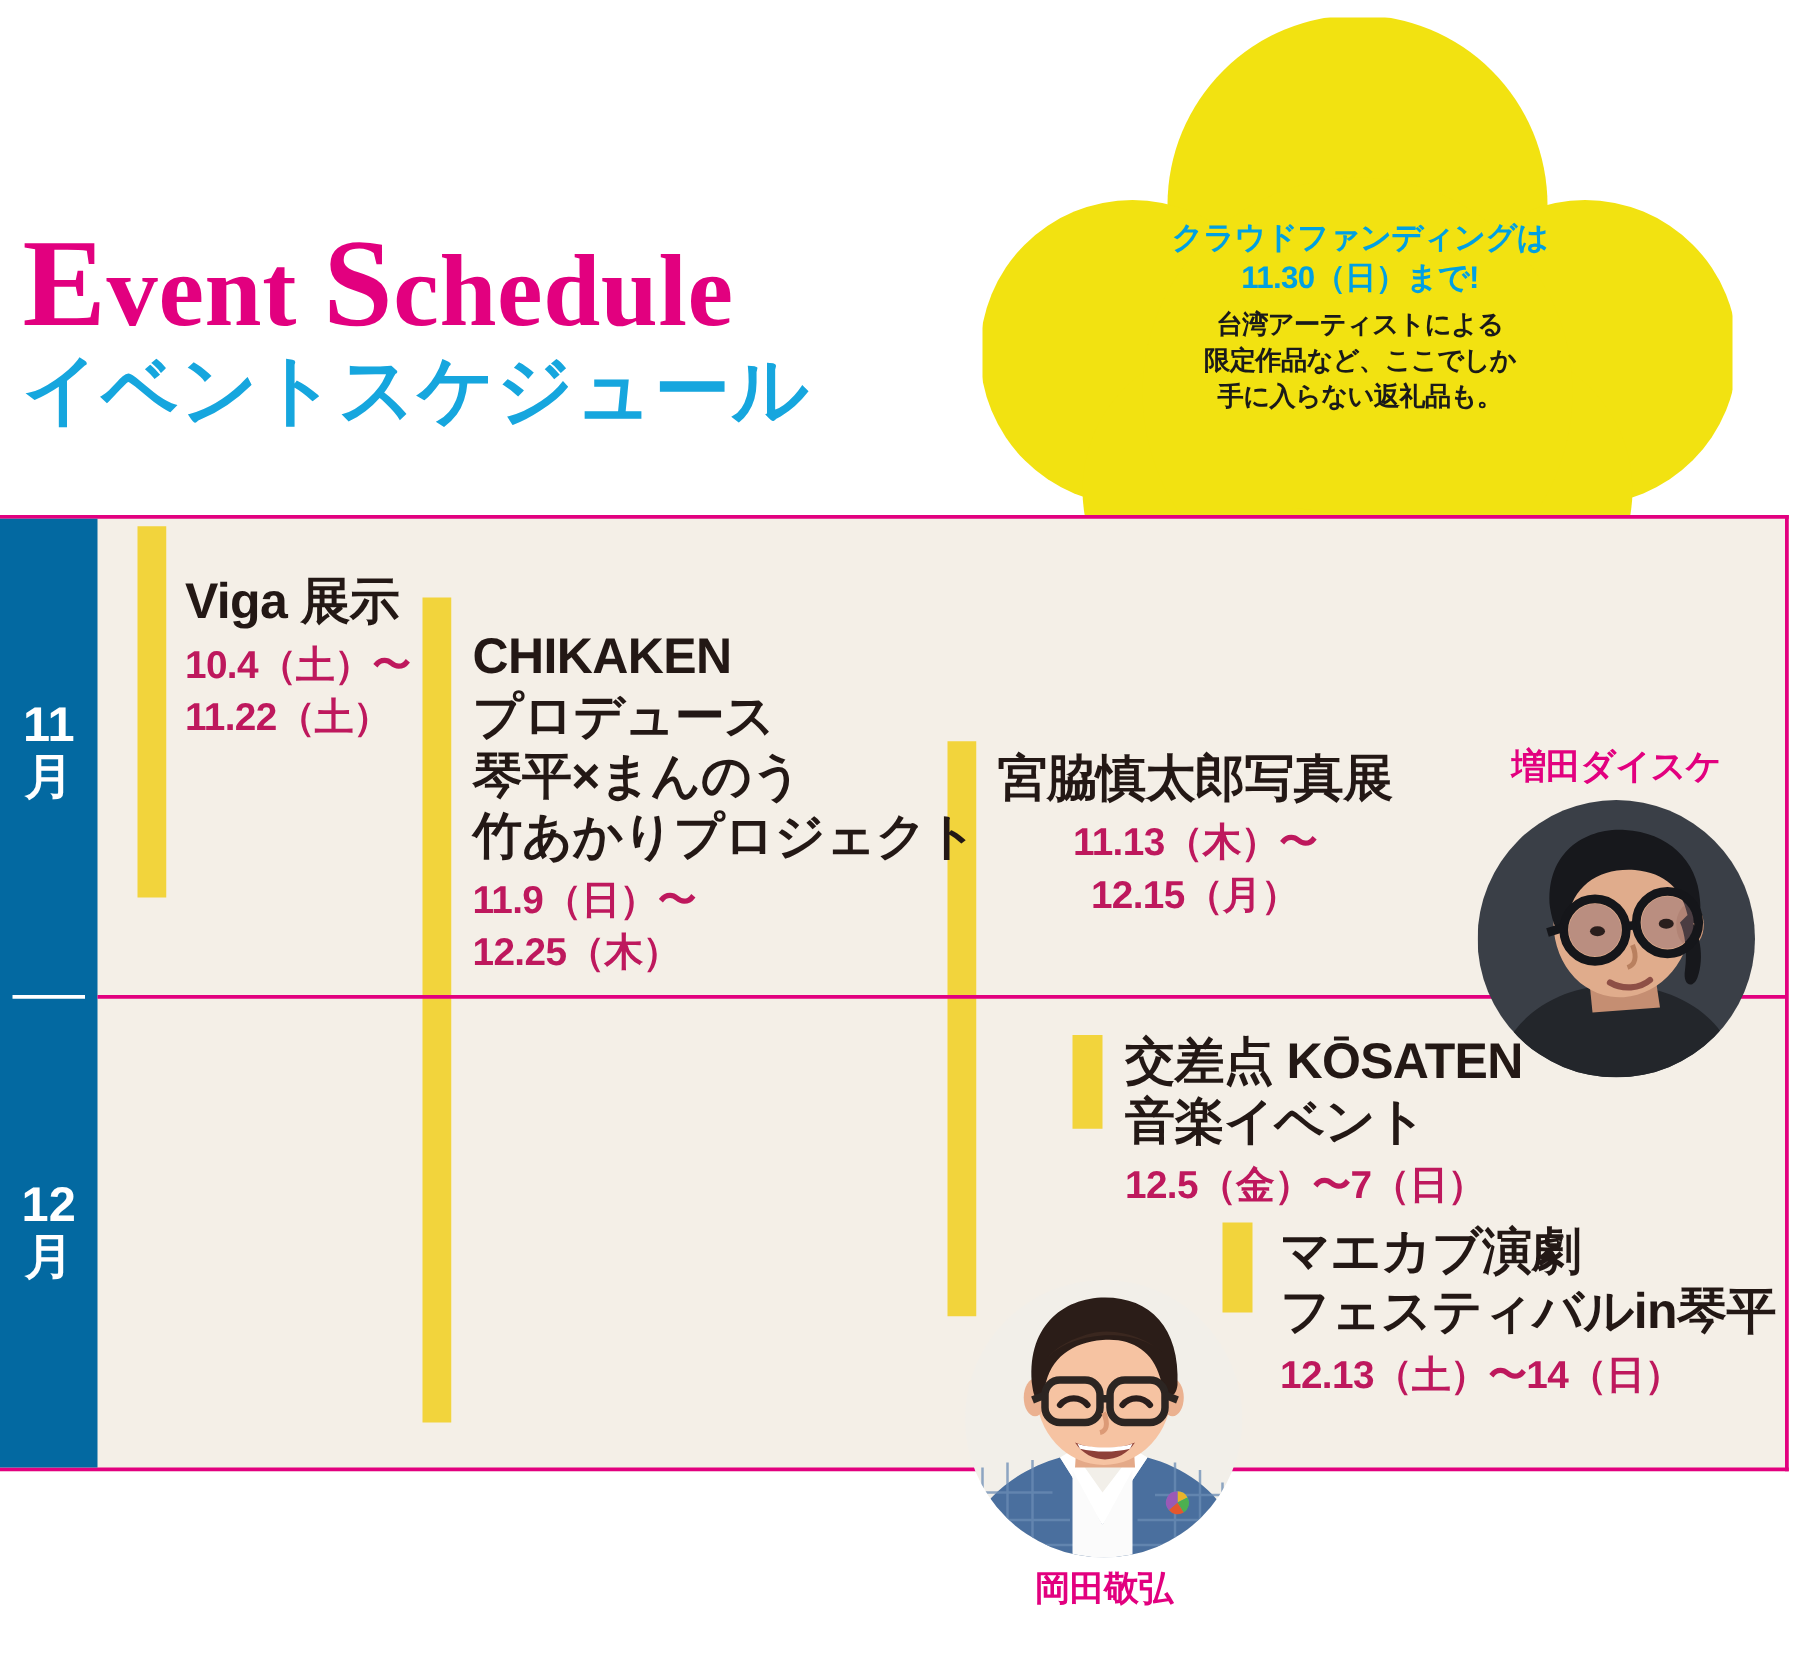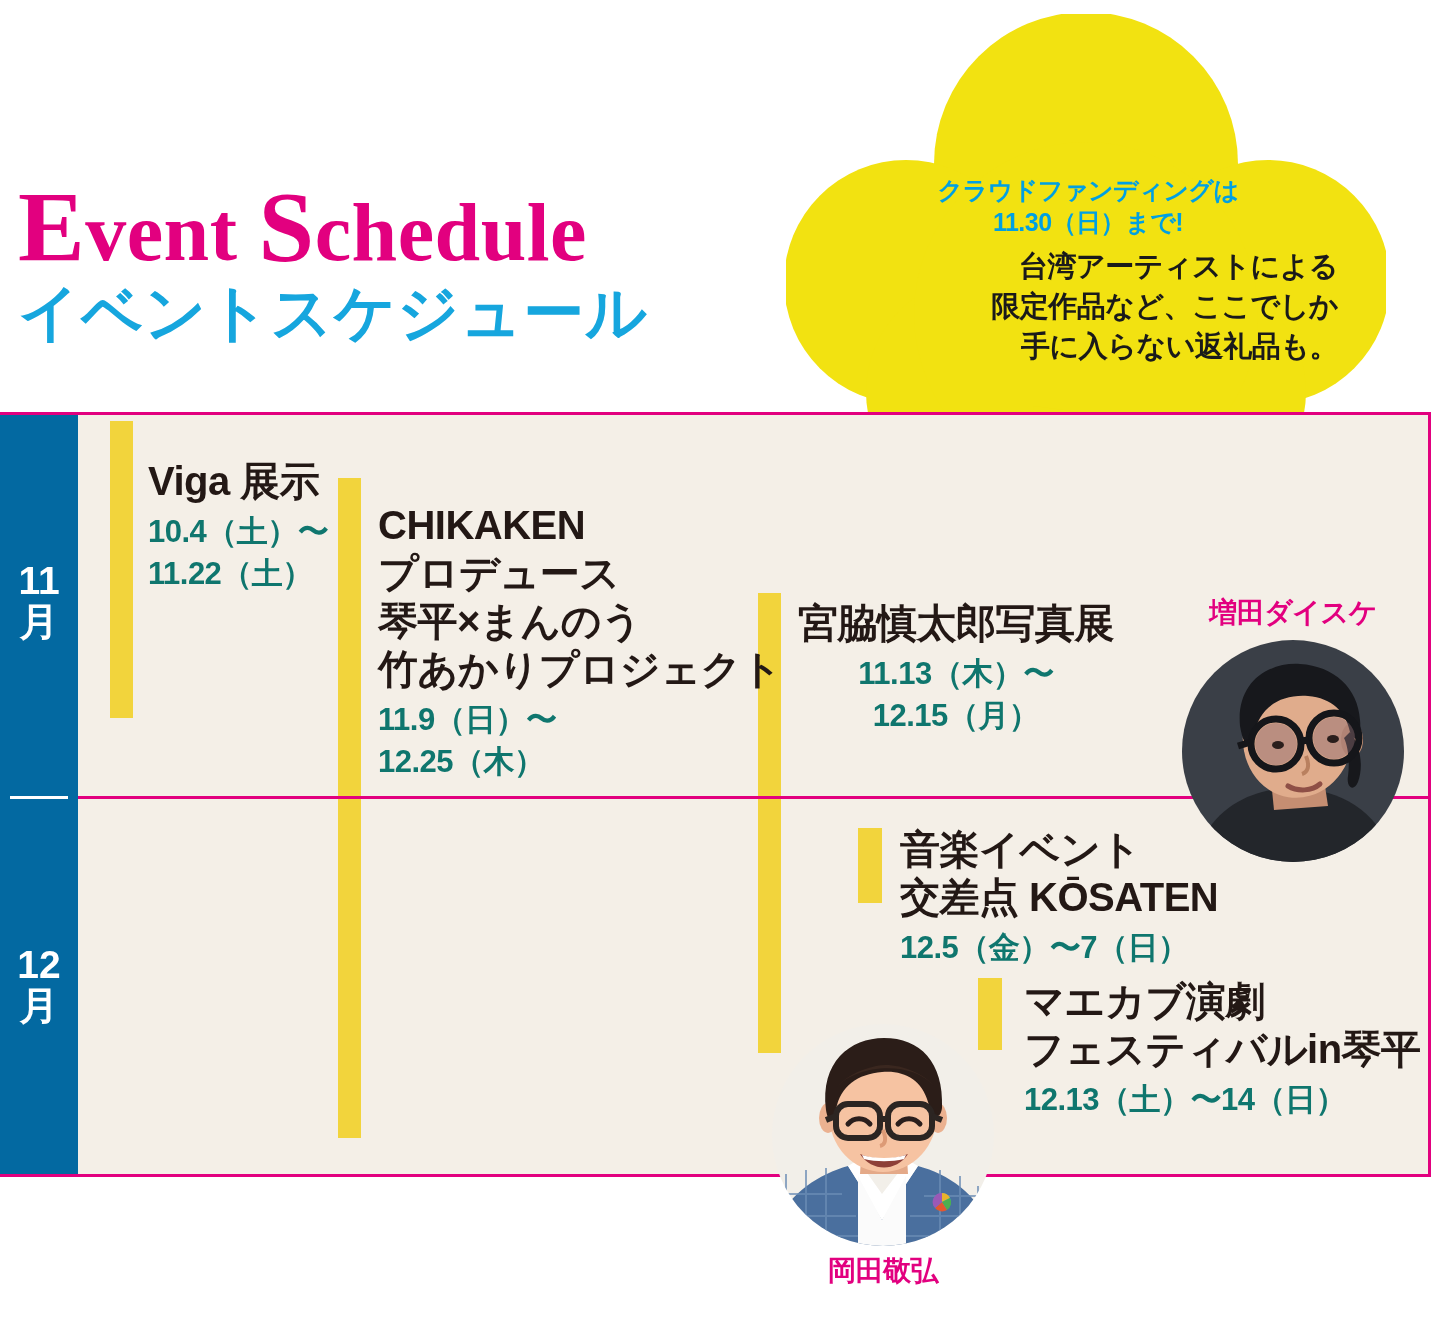--- a/index.html
+++ b/index.html
@@ -32,22 +32,22 @@
   #bubble-text {
     position: absolute; left: 52px; top: 160px; width: 500px;
     text-align: center;
   }
   .bub-head {
     font-size: 25px; line-height: 1.28; font-weight: 700; color: #00A0E2;
     letter-spacing: -0.5px; white-space: nowrap;
   }
   .bub-body {
     margin-top: 8px;
-    font-size: 29px; line-height: 1.38; font-weight: 700; color: #1A1A1A;
-    letter-spacing: -0.5px; white-space: nowrap; text-align: right;
+    font-size: 21px; line-height: 1.38; font-weight: 700; color: #1A1A1A;
+    letter-spacing: -0.5px; white-space: nowrap;
   }
 
   
   #table {
     position: absolute; left: 0px; top: 412px; width: 1431px; height: 765px;
     background: #F4EFE7;
     border-top: 3px solid #E2007F;
     border-bottom: 3px solid #E2007F;
     border-right: 3px solid #E2007F;
   }
@@ -75,21 +75,21 @@
   .bar { position: absolute; background: #F2D43C; }
 
   
   .event { position: absolute; }
   .ev-title {
     font-size: 40px; line-height: 1.20; font-weight: 700; color: #231815;
     letter-spacing: -0.5px; white-space: nowrap;
   }
   .ev-date {
     margin-top: 8px;
-    font-size: 31px; line-height: 1.22; font-weight: 700; color: #0f766e;
+    font-size: 31px; line-height: 1.22; font-weight: 700; color: #be185d;
     letter-spacing: -0.5px; white-space: nowrap;
   }
   .ev-date.tight { margin-top: 4px; }
 
   
   .portrait-wrap { position: absolute; }
   .portrait {
     border-radius: 50%; overflow: hidden; position: relative;
   }
   .p-name {
@@ -171,22 +171,22 @@
       <div class="ev-date tight">12.25（木）</div>
     </div>
 
     <div class="event" style="left:798px; top:184px;text-align:center;">
       <div class="ev-title">宮脇慎太郎写真展</div>
       <div class="ev-date">11.13（木）〜</div>
       <div class="ev-date tight">12.15（月）</div>
     </div>
 
     <div class="event" style="left:900px; top:410px;">
+      <div class="ev-title">交差点 KŌSATEN</div>
       <div class="ev-title">音楽イベント</div>
-      <div class="ev-title">交差点 KŌSATEN</div>
       <div class="ev-date">12.5（金）〜7（日）</div>
     </div>
 
     <div class="event" style="left:1024px; top:562px;">
       <div class="ev-title">マエカブ演劇</div>
       <div class="ev-title">フェスティバルin琴平</div>
       <div class="ev-date">12.13（土）〜14（日）</div>
     </div>
   </div>
 

